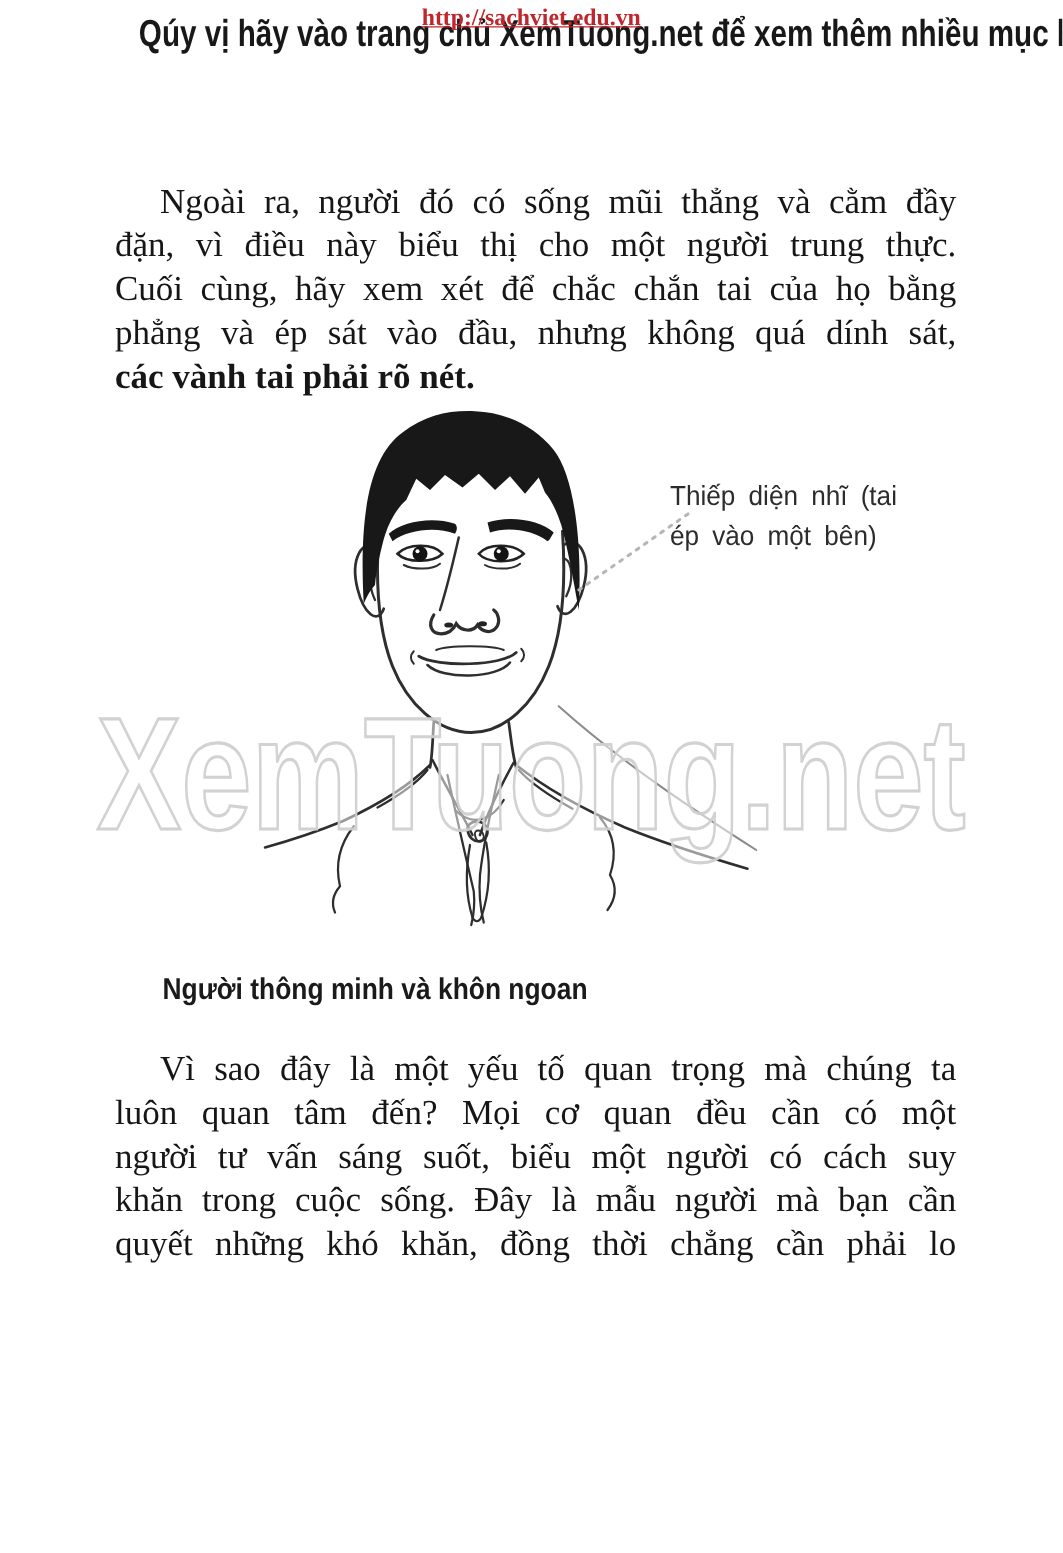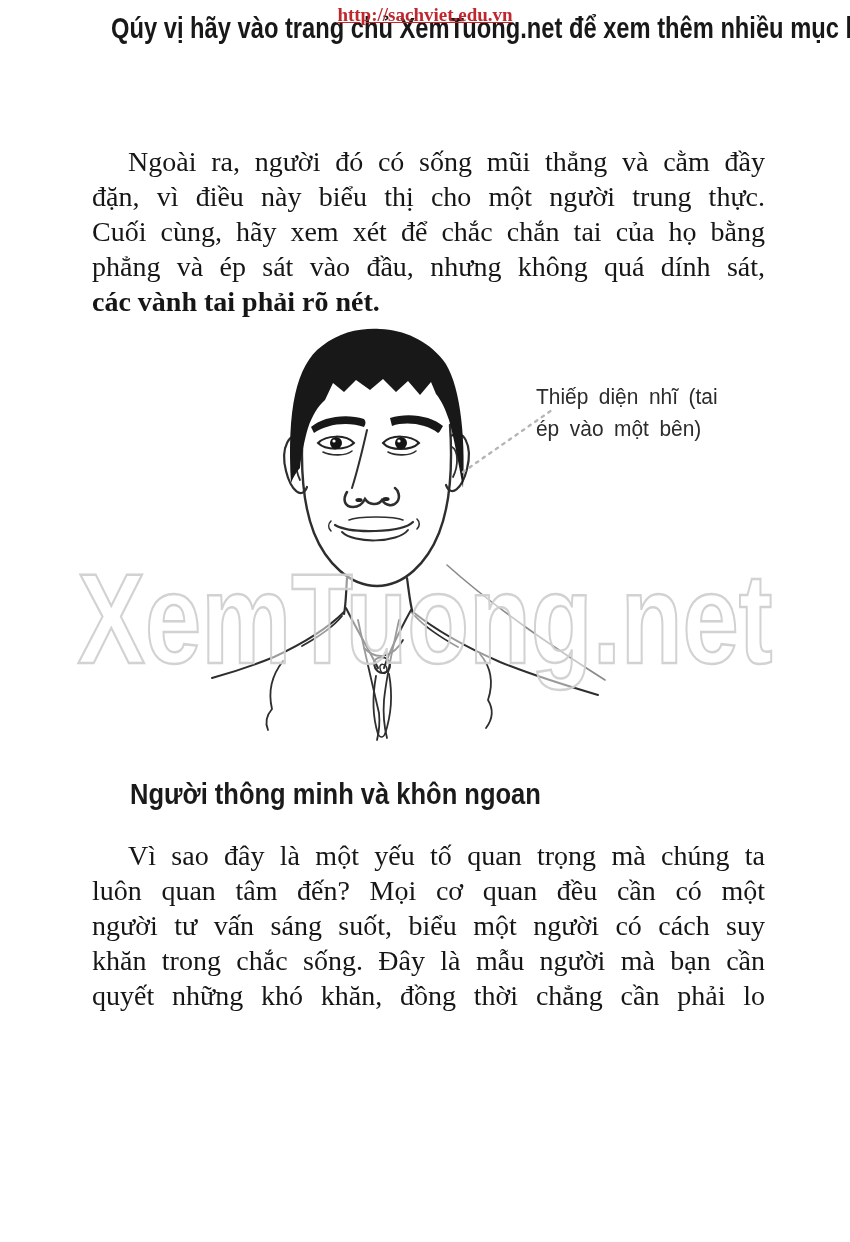--- a/index.html
+++ b/index.html
@@ -22,21 +22,21 @@
   
   .para{position:absolute;left:92px;width:673px;font-size:28px;line-height:35px;color:#161616;}
   .para .line{text-align:justify;text-align-last:justify;white-space:normal;height:35px;overflow:visible;}
   .para .line.last{text-align-last:left;font-weight:bold;}
   .para .line.first{text-indent:36px;}
   .para1{top:128px;margin-top:16px;}
   .para2{top:838px;}
   
   .heading{
     position:absolute;top:778px;left:130px;margin:0;z-index:2;
-    font-family:"Liberation Sans",sans-serif;font-weight:bold;font-size:29px;color:#1a1a1a;white-space:nowrap;
+    font-family:"Liberation Sans",sans-serif;font-weight:bold;font-size:24px;color:#1a1a1a;white-space:nowrap;
   }
   .heading>span{display:inline-block;transform:scaleX(0.88);transform-origin:left center;}
   
   .figure-svg{position:absolute;left:150px;top:320px;width:500px;height:440px;z-index:1;}
   .annotation{
     position:absolute;left:536px;top:381px;z-index:3;
     font-family:"Liberation Sans",sans-serif;font-size:22px;line-height:32px;color:#2c2c2c;word-spacing:5px;white-space:nowrap;
   }
   .annotation>div{transform:scaleX(0.95);transform-origin:left center;}
   .watermark-svg{position:absolute;left:55px;top:552px;width:740px;height:150px;z-index:2;pointer-events:none;}
@@ -137,19 +137,19 @@
   </svg>
 
   <h2 class="heading">
     <span>Người thông minh và khôn ngoan</span>
   </h2>
 
   <div class="para para2">
       <div class="line first">Vì sao đây là một yếu tố quan trọng mà chúng ta</div>
       <div class="line">luôn quan tâm đến? Mọi cơ quan đều cần có một</div>
       <div class="line">người tư vấn sáng suốt, biểu một người có cách suy</div>
-      <div class="line">khăn trong chắc sống. Đây là mẫu người mà bạn cần</div>
+      <div class="line">khăn trong cuộc sống. Đây là mẫu người mà bạn cần</div>
       <div class="line">quyết những khó khăn, đồng thời chẳng cần phải lo</div>
     </div>
 
   <div class="page-num">301</div>
 
 </div>
 
 </body></html>

